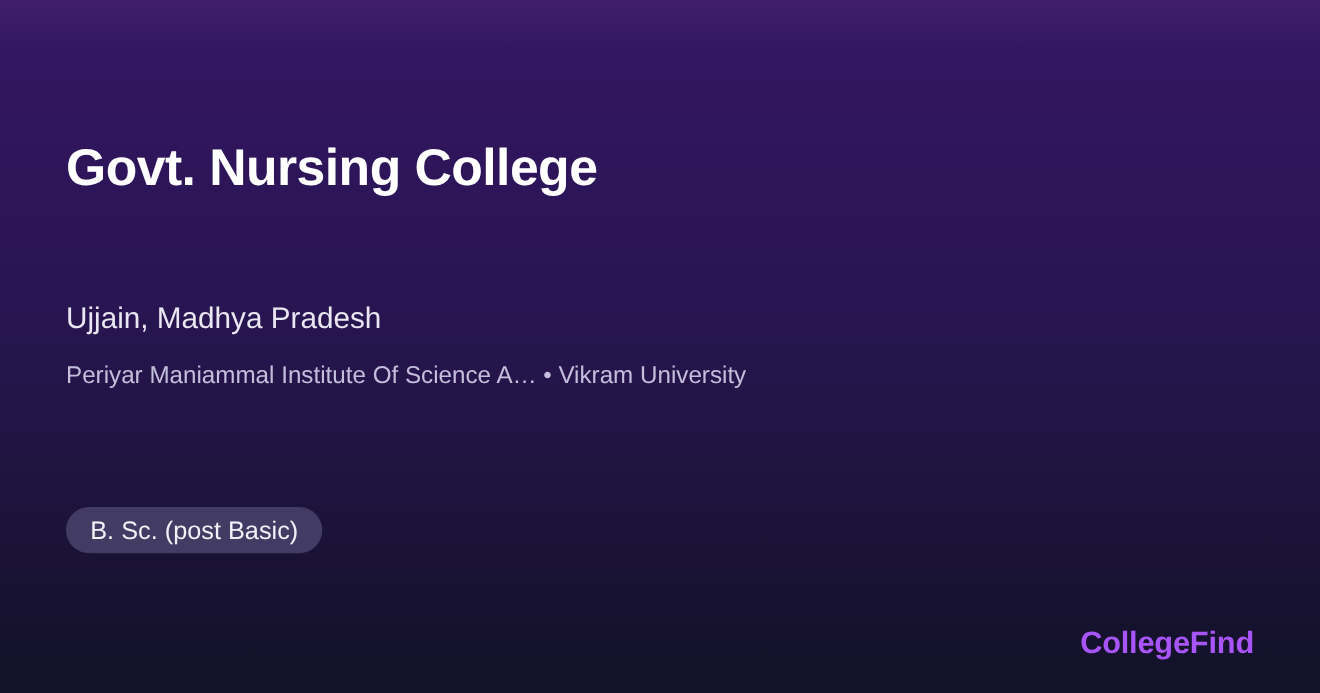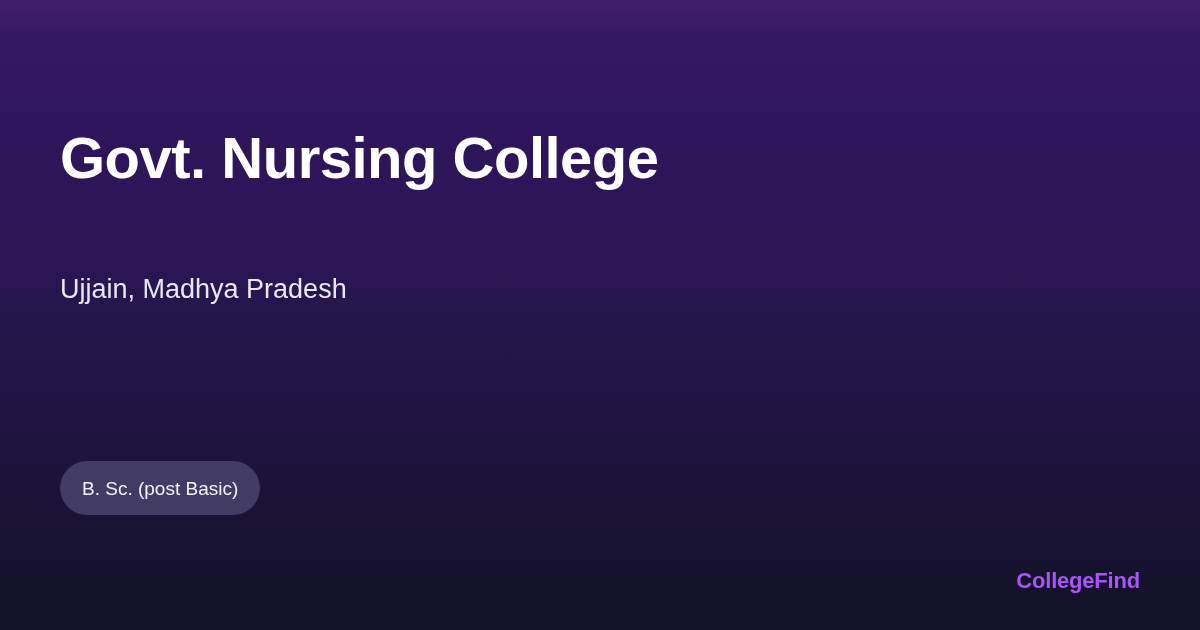--- a/index.html
+++ b/index.html
@@ -52,21 +52,21 @@
     right: 60px;
     top: 0;
     bottom: 0;
   }
 
   .title {
     position: absolute;
     top: 126px;
     left: 0;
     margin: 0;
-    font-size: 58px;
+    font-size: 47px;
     line-height: 1.12;
     font-weight: 700;
     letter-spacing: -0.5px;
     color: #ffffff;
     white-space: nowrap;
   }
 
   .location {
     position: absolute;
     top: 272px;
@@ -104,62 +104,65 @@
     display: flex;
     flex-direction: row;
     align-items: flex-start;
     gap: 14px;
   }
 
   .badge {
     display: inline-flex;
     align-items: center;
     justify-content: center;
-    height: 54px;
+    height: 42px;
     padding: 12px 22px;
     border-radius: 999px;
     background: #423b64;
     color: #f2f1f7;
-    font-size: 19px;
+    font-size: 23px;
     line-height: 1;
     font-weight: 400;
     white-space: nowrap;
     box-sizing: border-box;
   }
 
   .badge.nudged {
     margin-top: 3px;
   }
 
   .brand {
     position: absolute;
     right: 0;
     top: 568px;
     margin: 0;
-    font-size: 22px;
+    font-size: 28px;
     line-height: 1.2;
     font-weight: 700;
     letter-spacing: -0.2px;
     color: #a855f7;
     white-space: nowrap;
   }
 </style>
 </head>
 <body>
 
 <div class="og-card">
 
   <div class="top-sheen"></div>
 
   <div class="content">
 
     <h1 class="title">Govt. Nursing College</h1>
 
     <p class="location">Ujjain, Madhya Pradesh</p>
 
+    <p class="affiliation">
+      <span>Periyar Maniammal Institute Of Science A…</span><span class="sep">•</span><span>Vikram University</span>
+    </p>
 
     <div class="badges">
       <span class="badge">B. Sc. (post Basic)</span>
     </div>
 
     <p class="brand">CollegeFind</p>
 
   </div>
 </div>
 

